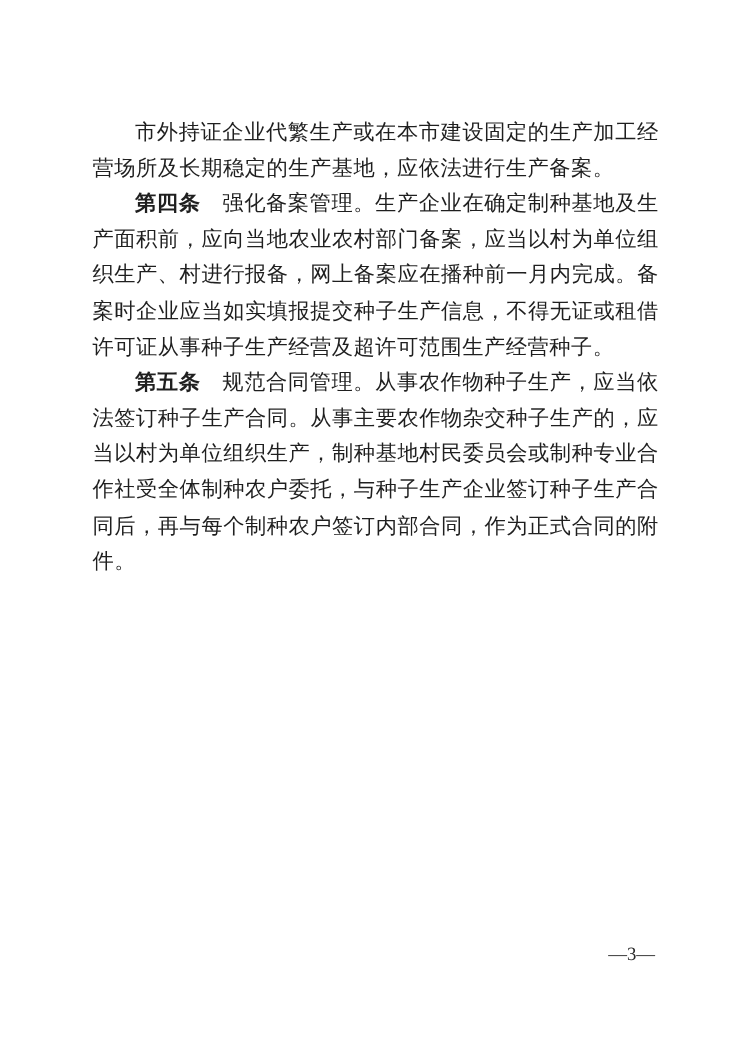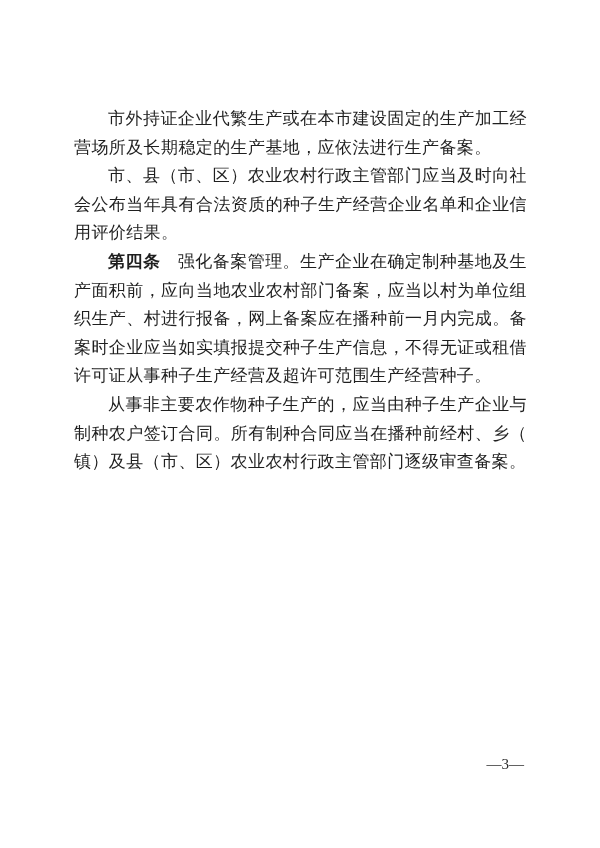--- a/index.html
+++ b/index.html
@@ -18,21 +18,21 @@
     position: absolute;
     left: 0;
     top: 0;
     width: 600px;
     height: 848px;
     background: #ffffff;
   }
   .text-column {
     position: absolute;
     left: 74px;
-    top: 105px;
+    top: 92px;
     width: 453px;
   }
   .para {
     font-size: 17px;
     line-height: 28.6px;
     text-align: justify;
     text-justify: inter-character;
     text-indent: 2em;
     letter-spacing: 0.4px;
     word-break: break-all;
@@ -53,25 +53,24 @@
 </style>
 </head>
 <body>
 
 <div class="doc-page">
 
   <div class="text-column">
 
     <p class="para"><span class="bold-prefix"></span><span>市外持证企业代繁生产或在本市建设固定的生产加工经营场所及长期稳定的生产基地，应依法进行生产备案。</span></p>
 
-    <p class="para"><span class="bold-prefix"></span><span>市、县（市、区）农业农村行政主管部门应当及时向社会公布当年具有合法资质的种子生产经营企业名单和企业信用评价结果。</span></p>
 
     <p class="para"><span class="bold-prefix">第四条</span><span>　强化备案管理。生产企业在确定制种基地及生产面积前，应向当地农业农村部门备案，应当以村为单位组织生产、村进行报备，网上备案应在播种前一月内完成。备案时企业应当如实填报提交种子生产信息，不得无证或租借许可证从事种子生产经营及超许可范围生产经营种子。</span></p>
 
+    <p class="para"><span class="bold-prefix">第五条</span><span>　规范合同管理。从事农作物种子生产，应当依法签订种子生产合同。从事主要农作物杂交种子生产的，应当以村为单位组织生产，制种基地村民委员会或制种专业合作社受全体制种农户委托，与种子生产企业签订种子生产合同后，再与每个制种农户签订内部合同，作为正式合同的附件。</span></p>
 
-    <p class="para"><span class="bold-prefix"></span><span>从事非主要农作物种子生产的，应当由种子生产企业与制种农户签订合同。所有制种合同应当在播种前经村、乡（镇）及县（市、区）农业农村行政主管部门逐级审查备案。</span></p>
 
 
   </div>
 
   <div class="page-number">—3—</div>
 
 </div>
 
 </body></html>

